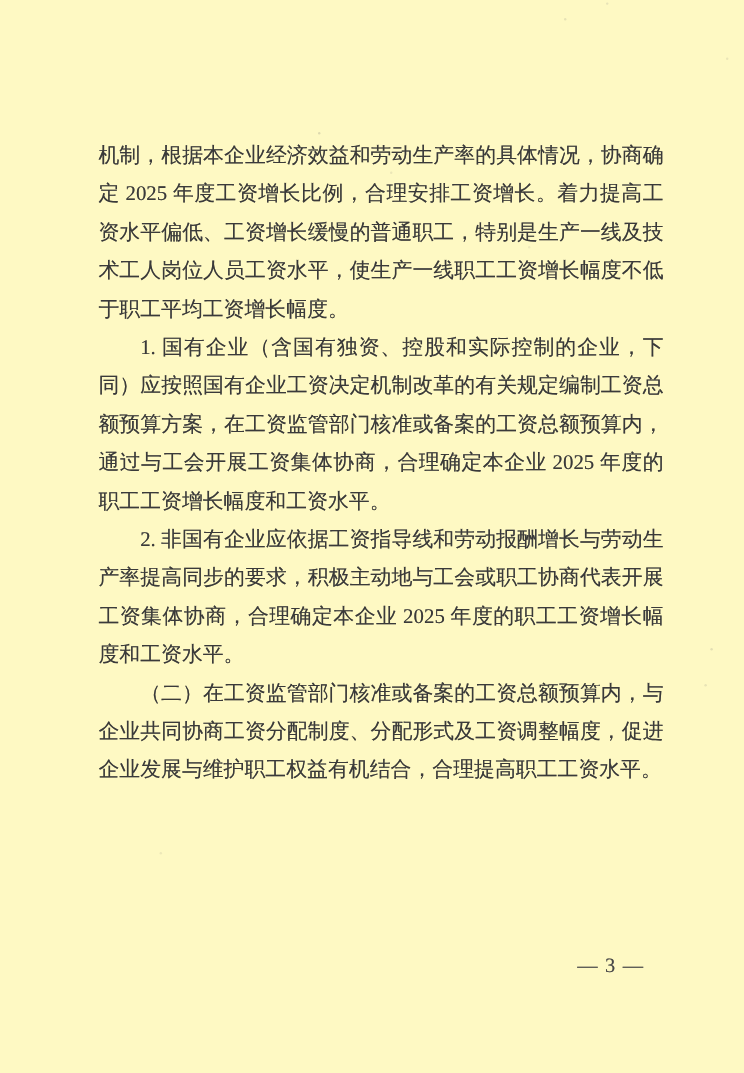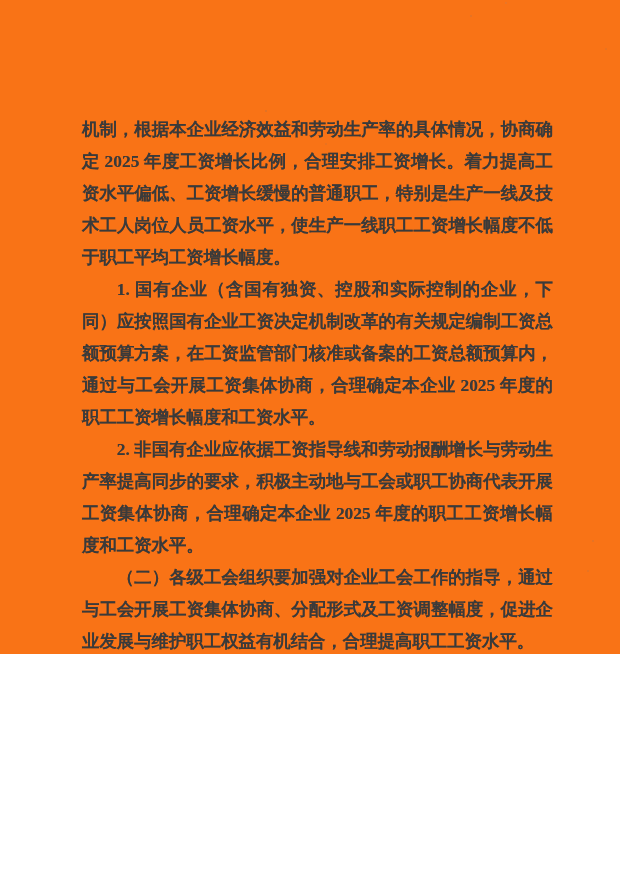--- a/index.html
+++ b/index.html
@@ -8,24 +8,23 @@
   }
   body {
     width: 620px;
     height: 894px;
     background: #ffffff;
     font-family: "Liberation Serif", "DejaVu Serif", serif;
   }
   .page {
     position: relative;
     width: 620px;
-    height: 654px;
-    background: #f97316;
+    height: 894px;
+    background: #fef9c3;
     overflow: hidden;
-    font-weight: bold;
   }
   
   .speck {
     position: absolute;
     width: 2px;
     height: 2px;
     border-radius: 50%;
     background: rgba(110, 110, 110, 0.22);
     box-shadow:
       205px -95px 0 rgba(120,120,120,0.18),
@@ -73,18 +72,18 @@
 <body>
 
 <div class="page">
 
   <div class="speck" style="left: 265px; top: 110px;"></div>
 
   <div class="text-block">
     <p>机制，根据本企业经济效益和劳动生产率的具体情况，协商确定 2025 年度工资增长比例，合理安排工资增长。着力提高工资水平偏低、工资增长缓慢的普通职工，特别是生产一线及技术工人岗位人员工资水平，使生产一线职工工资增长幅度不低于职工平均工资增长幅度。</p>
     <p class="indent">1. 国有企业（含国有独资、控股和实际控制的企业，下同）应按照国有企业工资决定机制改革的有关规定编制工资总额预算方案，在工资监管部门核准或备案的工资总额预算内，通过与工会开展工资集体协商，合理确定本企业 2025 年度的职工工资增长幅度和工资水平。</p>
     <p class="indent">2. 非国有企业应依据工资指导线和劳动报酬增长与劳动生产率提高同步的要求，积极主动地与工会或职工协商代表开展工资集体协商，合理确定本企业 2025 年度的职工工资增长幅度和工资水平。</p>
-    <p class="indent">（二）各级工会组织要加强对企业工会工作的指导，通过与工会开展工资集体协商、分配形式及工资调整幅度，促进企业发展与维护职工权益有机结合，合理提高职工工资水平。</p>
+    <p class="indent">（二）在工资监管部门核准或备案的工资总额预算内，与企业共同协商工资分配制度、分配形式及工资调整幅度，促进企业发展与维护职工权益有机结合，合理提高职工工资水平。</p>
   </div>
 
   <div class="page-number">— 3 —</div>
 
 </div>
 
 </body></html>

